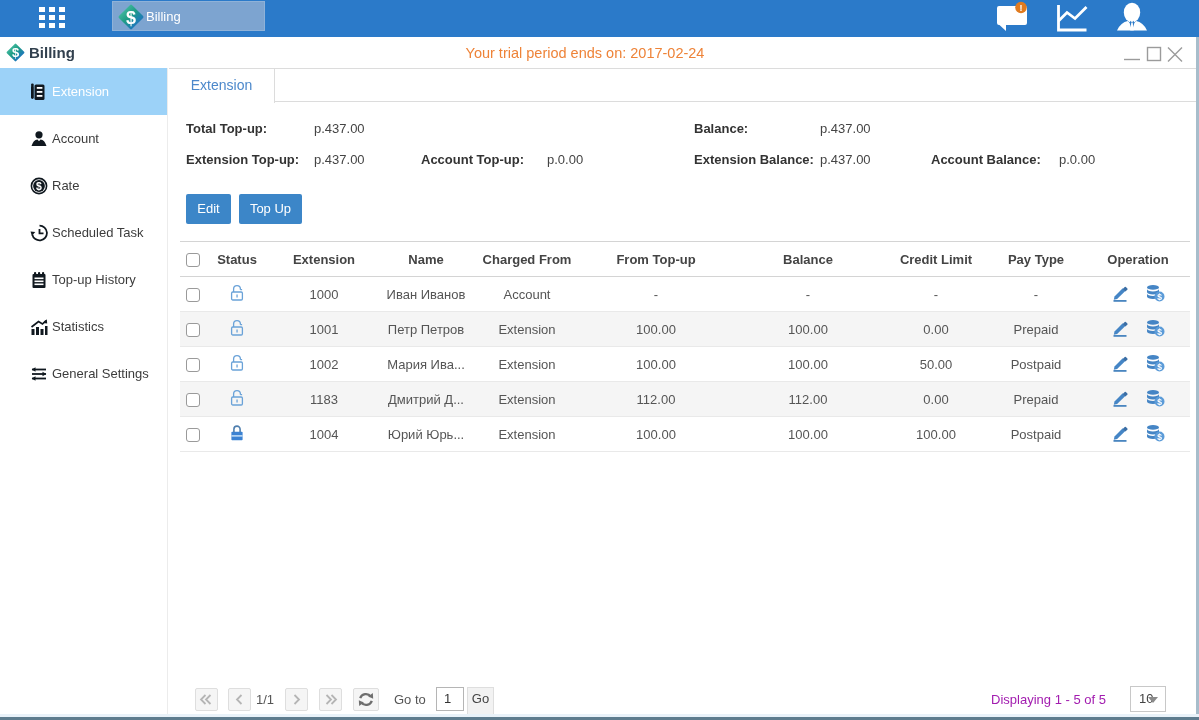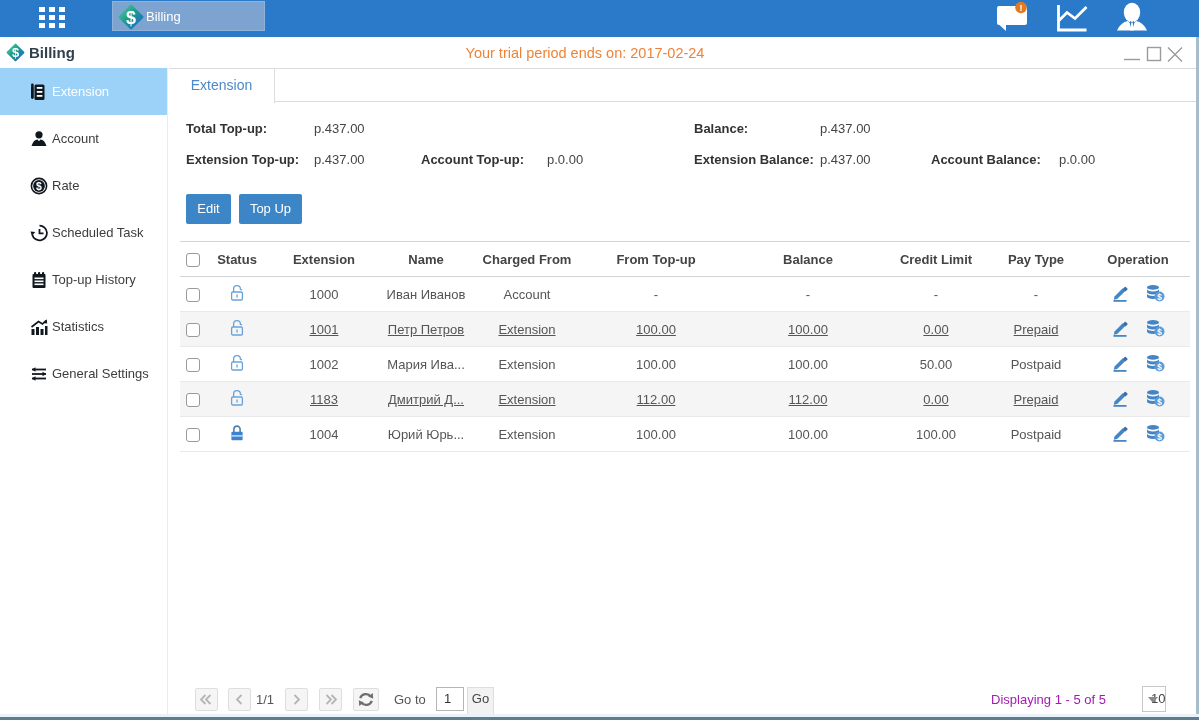--- a/index.html
+++ b/index.html
@@ -52,36 +52,36 @@
 .btn { position:absolute; top:126px; height:30px; background:#3c86c8;
   color:#fff; font-size:13px; text-align:center; line-height:30px;
   border-radius:2px; }
 
 
 table.grid { position:absolute; left:11px; top:173px; width:1010px;
   border-collapse:collapse; table-layout:fixed; font-size:13px; color:#555; }
 table.grid th { font-weight:bold; color:#444; height:35px;
   border-top:1px solid #d4d4d4; border-bottom:1px solid #d4d4d4; }
 table.grid td { height:35px; text-align:center; border-bottom:1px solid #e9e9e9; }
-table.grid tr.alt td { background:#f5f5f5;text-decoration:underline; }
+table.grid tr.alt td { background:#f5f5f5; }
 .cb { display:inline-block; width:14px; height:14px; border:1px solid #9a9a9a;
   border-radius:3px; background:#fff; vertical-align:middle; }
 
 
 .pgbar { position:absolute; left:0; top:618px; width:1027px; height:28px; }
 .pbtn { position:absolute; top:2px; width:23px; height:23px;
   background:#f5f5f5; border:1px solid #dedede; border-radius:2px;
   color:#b8b8b8; text-align:center; line-height:21px; font-size:13px; }
 .ptxt { position:absolute; top:2px; font-size:13px; color:#555; line-height:23px; }
 .goinp { position:absolute; top:1px; width:28px; height:24px; border:1px solid #b5b5b5;
   background:#fff; font-size:13px; text-align:left; line-height:22px; padding-left:7px; color:#333; }
 .gobtn { position:absolute; top:1px; width:27px; height:36px; background:#f2f2f2;
   border:1px solid #dedede; color:#444; font-size:13px; text-align:center; line-height:22px; }
 .disp { position:absolute; top:2px; right:90px; font-size:13px; color:#a21caf; line-height:23px; }
-.sel10 { position:absolute; top:0; right:30px; width:24px; height:26px;
+.sel10 { position:absolute; top:0; right:30px; width:36px; height:26px;
   border:1px solid #c8c8c8; background:#fff; font-size:13px; color:#444;
   line-height:24px; padding-left:8px; }
 .sel10 .arr { position:absolute; right:7px; top:10px; width:0; height:0;
   border-left:5px solid transparent; border-right:5px solid transparent;
   border-top:6px solid #8a8a8a; }
 
 
 .rborder { position:absolute; right:0; top:37px; width:3px; height:677px; background:#a7bdcb; }
 .bstrip1 { position:absolute; left:0; top:714px; width:1199px; height:3px; background:#e9f2f9; }
 .bstrip2 { position:absolute; left:0; top:717px; width:1199px; height:3px; background:#5e7c8e; }

